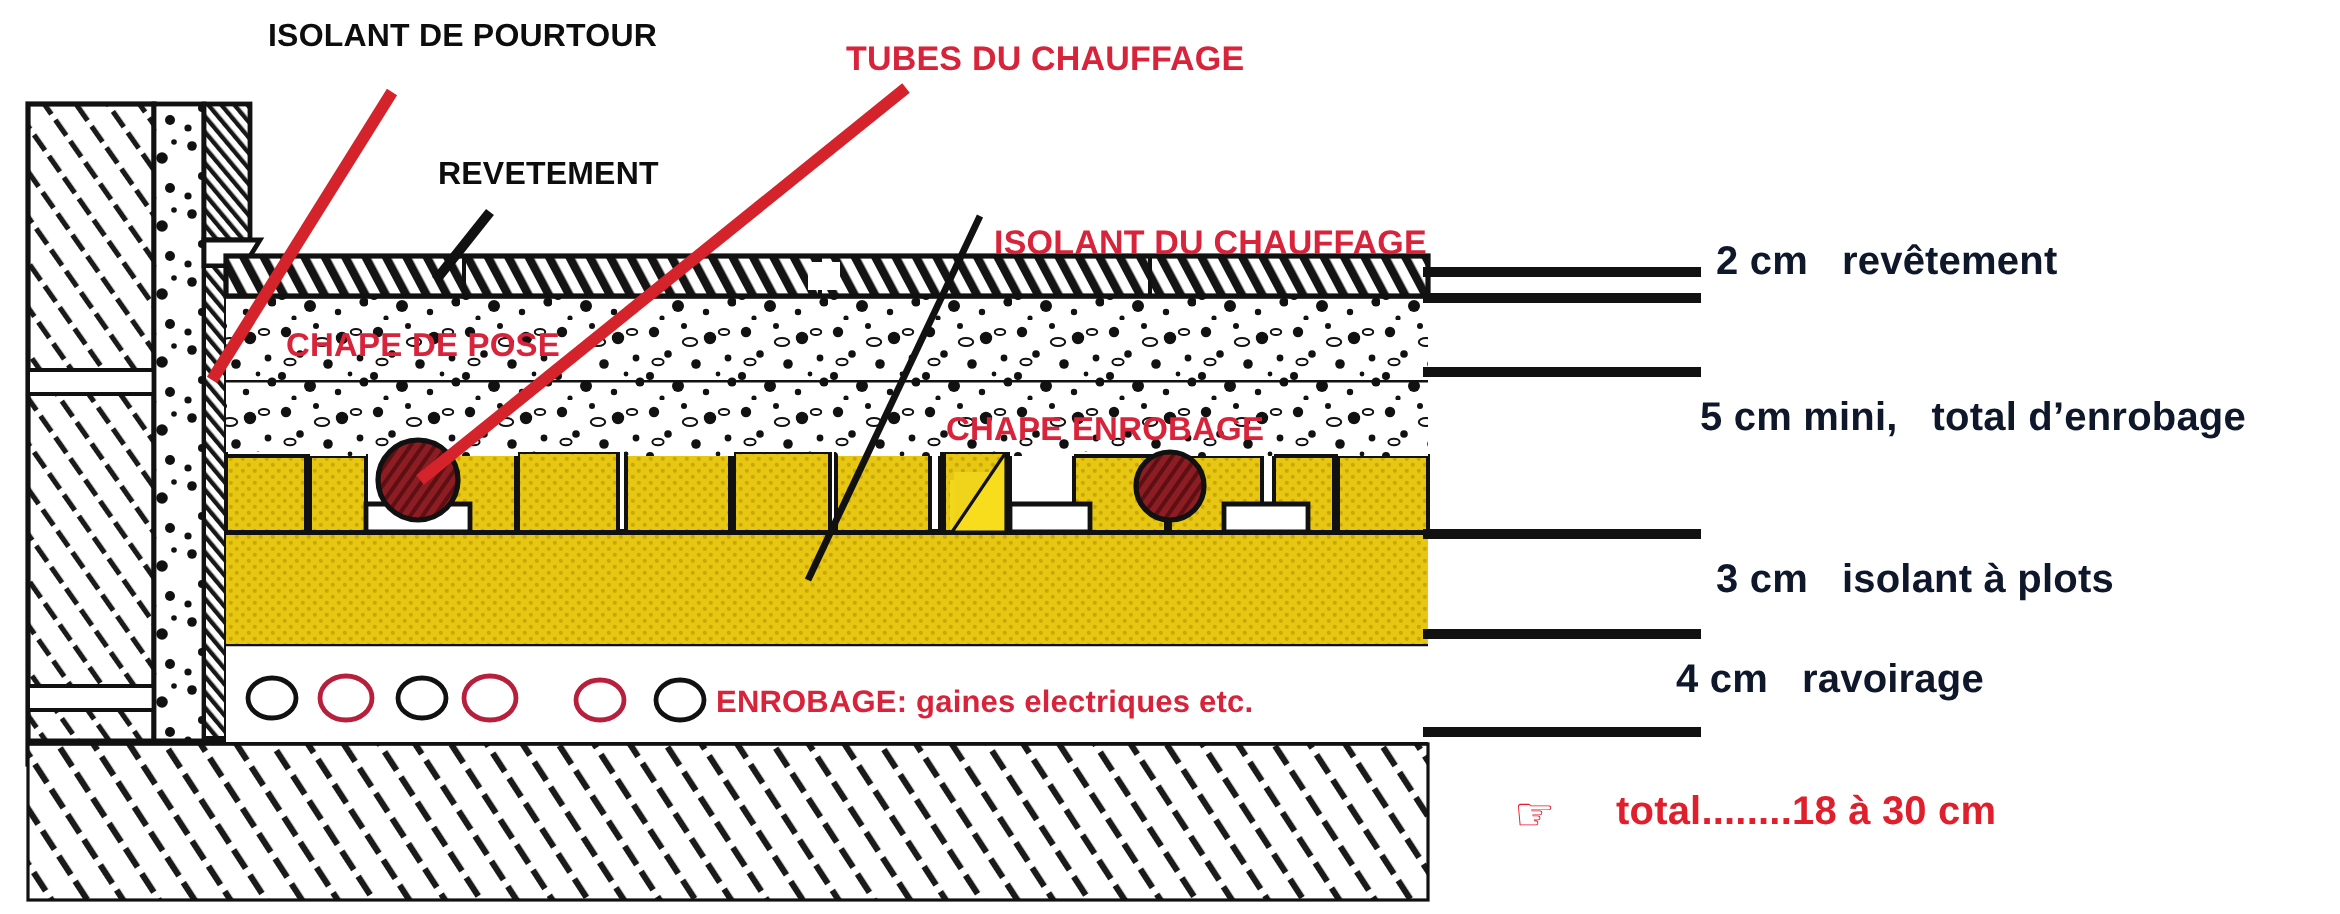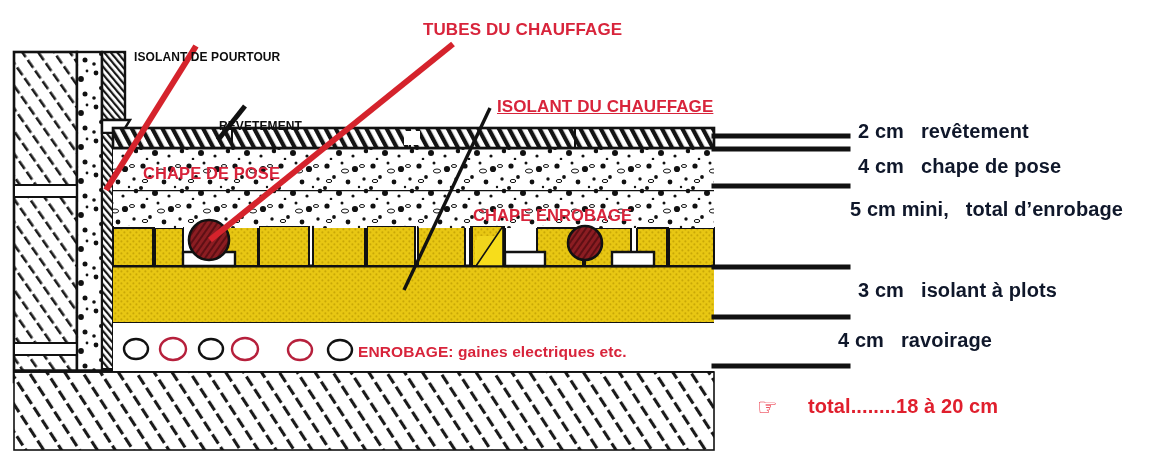--- a/index.html
+++ b/index.html
@@ -9,21 +9,21 @@
     font-family:"Liberation Sans","DejaVu Sans",sans-serif;
     -webkit-font-smoothing:antialiased;
   }
   #stage{position:absolute;left:0;top:0;width:1170px;height:457px;}
 
   
   .lbl{position:absolute;white-space:nowrap;font-weight:bold;letter-spacing:.1px;}
   .lbl-black{color:#0d0d0d;}
   .lbl-red{color:#d8243b;margin-top:12px;}
 
-  .callout-black{font-size:12px;margin-top:40px;}
+  .callout-black{font-size:16px;}
   .callout-red{font-size:17px;}
   .inlay-red{font-size:16.5px;}
   .legend{font-size:20px;color:#0f172a;font-weight:bold;}
   .legend-total{font-size:20px;color:#e01f2d;font-weight:bold;}
 
   
   #art{position:absolute;left:0;top:0;}
   .txtlayer{position:absolute;left:0;top:0;width:1170px;height:457px;}
 
   .hand{position:absolute;color:#e8192c;font-size:23px;line-height:1;}
@@ -219,39 +219,34 @@
   </svg>
 
   <div class="txtlayer">
 
     <div class="lbl lbl-black callout-black" style="left:134px;top:10px;">ISOLANT DE POURTOUR</div>
 
     <div class="lbl lbl-red callout-red" style="left:423px;top:8px;">TUBES DU CHAUFFAGE</div>
 
     <div class="lbl lbl-black callout-black" style="left:219px;top:79px;">REVETEMENT</div>
 
-    <div class="lbl lbl-red callout-red" style="left:497px;top:85px;text-decoration:underline;">ISOLANT DU CHAUFFAGE</div>
+    <div class="lbl lbl-red callout-red" style="left:497px;top:100px;">ISOLANT DU CHAUFFAGE</div>
 
     <div class="lbl lbl-red inlay-red" style="left:143px;top:152px;">CHAPE DE POSE</div>
 
     <div class="lbl lbl-red inlay-red" style="left:473px;top:194px;text-align:right;">CHAPE ENROBAGE</div>
 
     <div class="lbl lbl-red" style="left:358px;top:331px;font-size:15.5px;">ENROBAGE: gaines electriques etc.</div>
 
     <div class="lbl legend" style="left:858px;top:120px;">
       <span>2 cm</span>
       &nbsp;
       <span>revêtement</span>
     </div>
 
-    <div class="lbl legend" style="left:858px;top:155px;">
-      <span>4 cm</span>
-      &nbsp;
-      <span>chape de pose</span>
-    </div>
 
     <div class="lbl legend" style="left:850px;top:198px;">
       <span>5 cm mini,</span>
       &nbsp;
       <span>total d’enrobage</span>
     </div>
 
     <div class="lbl legend" style="left:858px;top:279px;">
       <span>3 cm</span>
       &nbsp;
@@ -259,16 +254,16 @@
     </div>
 
     <div class="lbl legend" style="left:838px;top:329px;text-align:center;">
       <span>4 cm</span>
       &nbsp;
       <span>ravoirage</span>
     </div>
 
     <div class="hand" style="left:757px;top:396px;">☞</div>
 
-    <div class="lbl legend-total" style="left:808px;top:395px;">total........18  à 20 cm</div>
+    <div class="lbl legend-total" style="left:808px;top:395px;">total........18  à 30 cm</div>
   </div>
 
 </div>
 
 </body></html>

